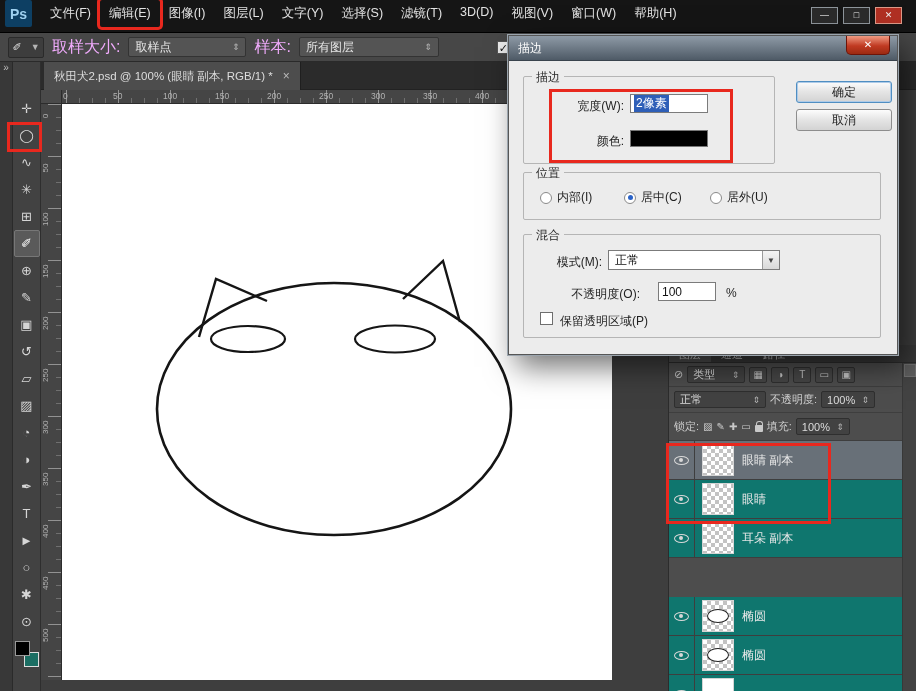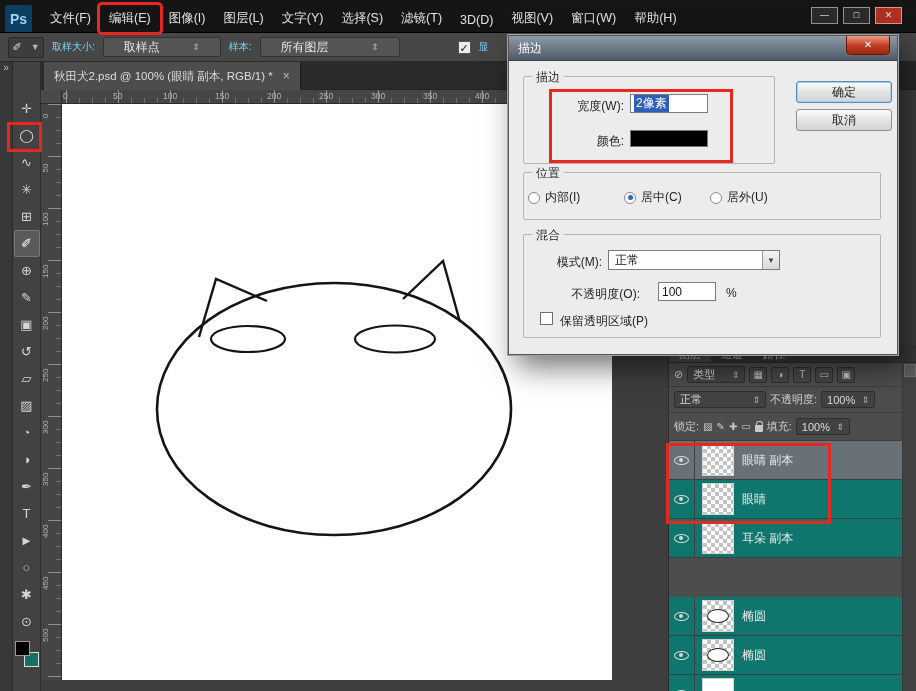--- a/index.html
+++ b/index.html
@@ -1,32 +1,32 @@
 <!DOCTYPE html>
 <html><head>
 <meta charset="utf-8">
 <style>
   *{margin:0;padding:0;box-sizing:border-box}
   body{background:#222;font-family:"Liberation Sans","DejaVu Sans",sans-serif}
   #app{position:relative;width:916px;height:691px;background:#3e3e3e;overflow:hidden;font-size:12px;color:#ddd}
 
   
-  .menubar{position:absolute;left:0;top:0;width:916px;height:33px;background:#151515;border-bottom:1px solid #000;display:flex;align-items:flex-end;z-index:30}
+  .menubar{position:absolute;left:0;top:0;width:916px;height:33px;background:#151515;border-bottom:1px solid #000;display:flex;align-items:flex-start;z-index:30}
   .ps-logo{width:27px;height:27px;margin:0 9px 0 5px;background:#0d3f63;color:#9fd1f0;font-weight:bold;font-size:14px;display:flex;align-items:center;justify-content:center;border-radius:2px}
   .menu-item{padding:5px 9px;color:#e2e2e2;font-size:12.5px;white-space:nowrap}
   .menu-item.annotated{box-shadow:0 0 0 3px #e8281e;border-radius:2px}
   .win-controls{position:absolute;right:14px;top:7px;display:flex;gap:5px}
   .win-btn{width:27px;height:17px;border:1px solid #8e959b;color:#eee;font-size:9px;line-height:15px;text-align:center;background:#2b2b2b}
   .win-btn.close{background:#b03023;border-color:#d98}
 
   
   .optionsbar{position:absolute;left:0;top:33px;width:916px;height:29px;background:#474747;border-bottom:1px solid #2a2a2a;display:flex;align-items:center;gap:8px;padding:0 8px;z-index:20}
   .tool-well{width:36px;height:21px;background:#3d3d3d;border:1px solid #2a2a2a;color:#ddd;display:flex;align-items:center;justify-content:center;gap:3px;font-size:11px;border-radius:2px}
-  .opt-label{color:#7dd3fc;font-size:10px;white-space:nowrap}
-  .dropdown{height:20px;background:#545454;border:1px solid #333;border-radius:2px;display:flex;align-items:center;justify-content:space-between;padding:0 20px;color:#e6e6e6;font-size:12px}
+  .opt-label{color:#f0abfc;font-size:16px;white-space:nowrap}
+  .dropdown{height:20px;background:#545454;border:1px solid #333;border-radius:2px;display:flex;align-items:center;justify-content:space-between;padding:0 6px;color:#e6e6e6;font-size:12px}
   .dd-arrow{font-size:9px;color:#b5b5b5;margin-left:6px}
   .opt-check{width:13px;height:13px;background:#ececec;border:1px solid #555;color:#111;font-size:11px;line-height:12px;text-align:center;margin-left:50px}
 
   
   .side-strip{position:absolute;left:0;top:62px;width:13px;height:629px;background:#383838;border-right:1px solid #2a2a2a;color:#bbb;font-size:10px;text-align:center;z-index:10}
   .toolbar{position:absolute;left:13px;top:62px;width:28px;height:629px;background:#424242;border-right:1px solid #2e2e2e;display:flex;flex-direction:column;align-items:center;padding-top:33px;z-index:10}
   .tool{width:26px;height:27px;display:flex;align-items:center;justify-content:center;color:#d6d6d6;font-size:13px}
   .tool.active{background:#5a5a5a;border:1px solid #777;border-radius:2px;color:#fff}
   .swatches{position:relative;width:24px;height:26px;margin-top:6px}
   .fg-swatch{position:absolute;left:0;top:0;width:15px;height:15px;border:1px solid #999;z-index:2}
@@ -333,21 +333,21 @@
       <span class="fld-label" style="left:16px;top:56px;width:84px">颜色:</span>
       <div class="color-swatch" style="left: 106px; top: 53px; width: 78px; height: 17px; background: rgb(0, 0, 0);"></div>
     </div>
     <div class="anno" style="left:40px;top:53px;width:184px;height:74px;z-index:55"></div>
 
     <div class="dlg-btn default" style="top:45px">确定</div>
     <div class="dlg-btn" style="top:73px">取消</div>
 
     <div class="group" style="left:14px;top:136px;width:358px;height:48px">
       <span class="legend">位置</span>
-      <label class="radio-opt" style="left:4px;top:16px">
+      <label class="radio-opt" style="left:16px;top:16px">
         <span class="radio"></span>
         <span>内部(I)</span>
       </label>
       <label class="radio-opt" style="left:100px;top:16px">
         <span class="radio sel"></span>
         <span>居中(C)</span>
       </label>
       <label class="radio-opt" style="left:186px;top:16px">
         <span class="radio"></span>
         <span>居外(U)</span>

